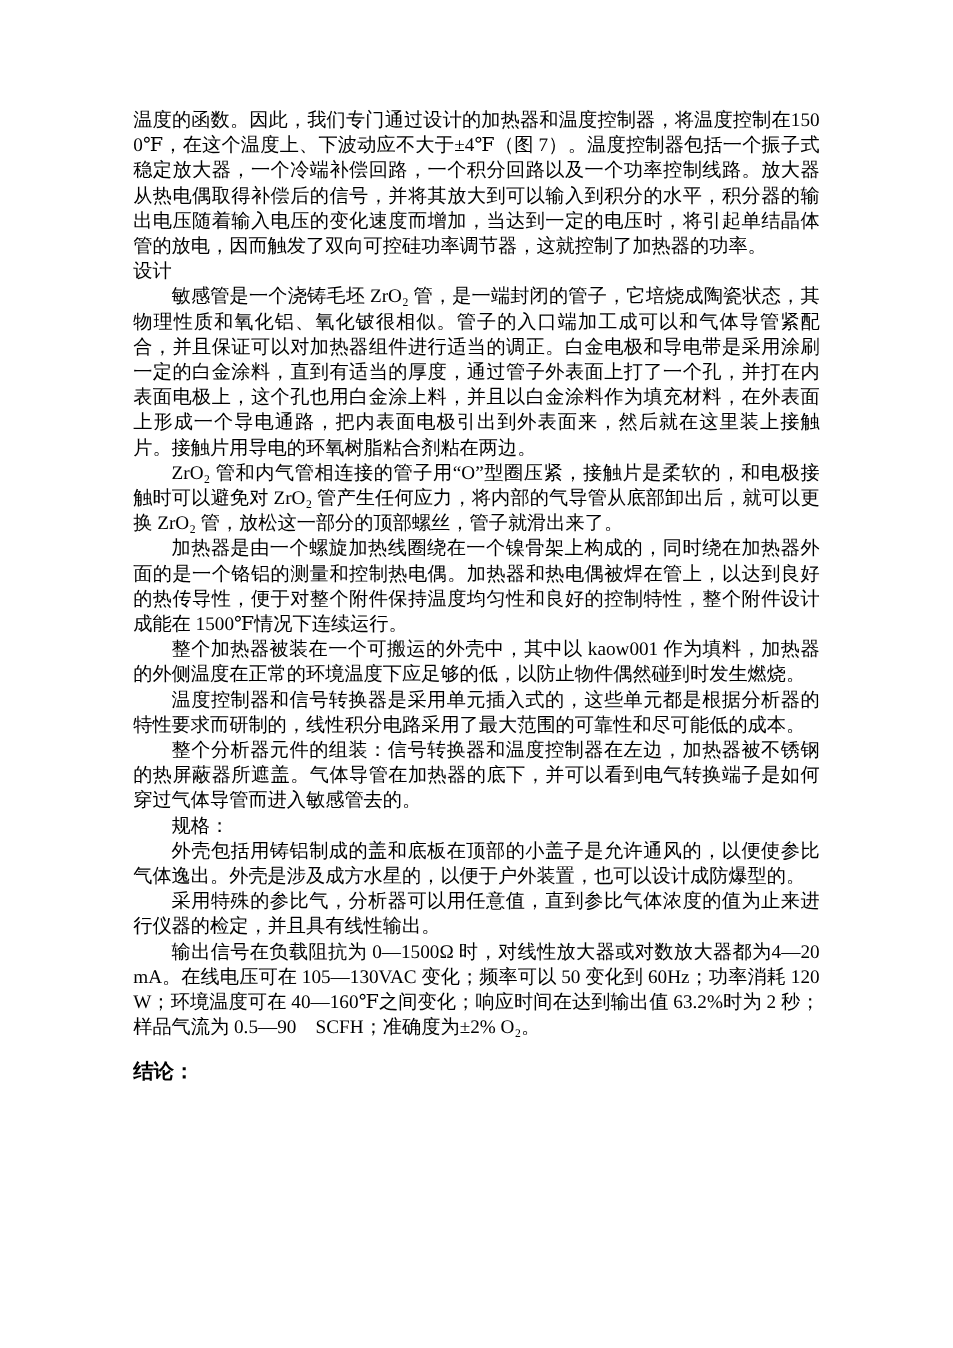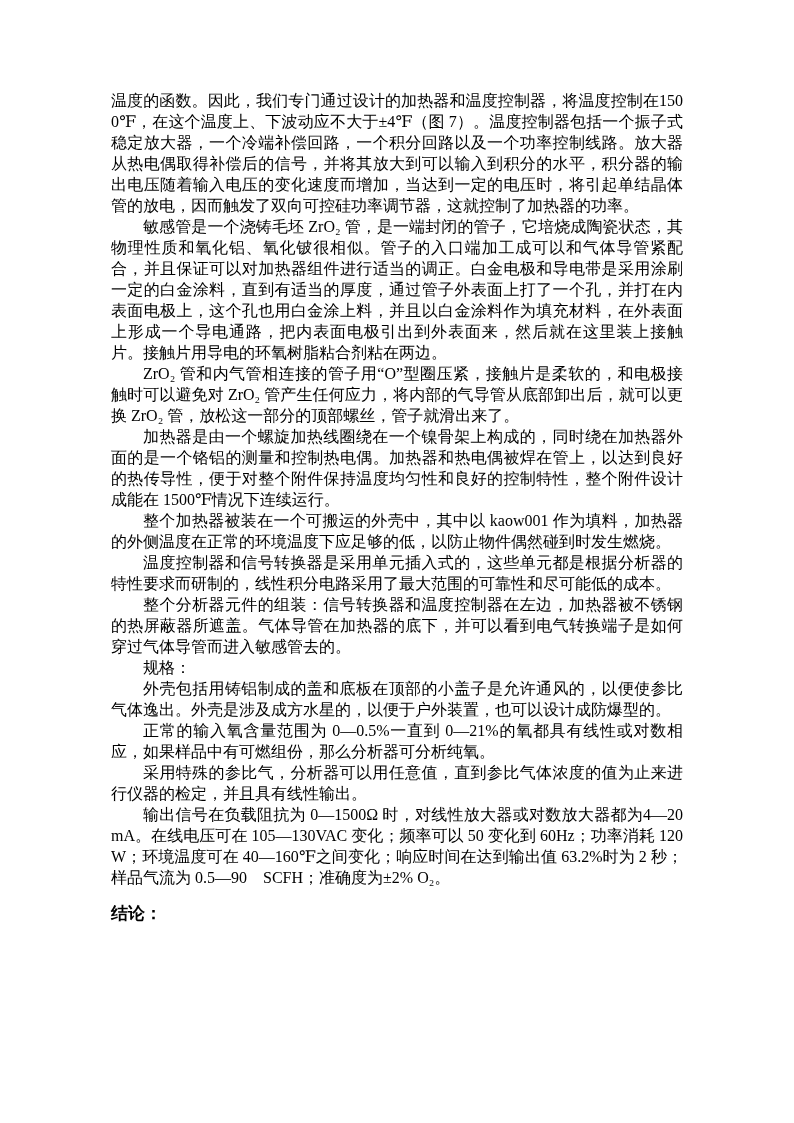--- a/index.html
+++ b/index.html
@@ -41,26 +41,26 @@
     line-height: 24px;
     text-align: left;
   }
 </style>
 </head>
 <body>
 
 <div class="page">
   <div class="text-body">
     <p>温度的函数。因此，我们专门通过设计的加热器和温度控制器，将温度控制在1500℉，在这个温度上、下波动应不大于±4℉（图 7）。温度控制器包括一个振子式稳定放大器，一个冷端补偿回路，一个积分回路以及一个功率控制线路。放大器从热电偶取得补偿后的信号，并将其放大到可以输入到积分的水平，积分器的输出电压随着输入电压的变化速度而增加，当达到一定的电压时，将引起单结晶体管的放电，因而触发了双向可控硅功率调节器，这就控制了加热器的功率。</p>
+    <p>设计</p>
     <p class="indent">敏感管是一个浇铸毛坯 ZrO₂ 管，是一端封闭的管子，它培烧成陶瓷状态，其物理性质和氧化铝、氧化铍很相似。管子的入口端加工成可以和气体导管紧配合，并且保证可以对加热器组件进行适当的调正。白金电极和导电带是采用涂刷一定的白金涂料，直到有适当的厚度，通过管子外表面上打了一个孔，并打在内表面电极上，这个孔也用白金涂上料，并且以白金涂料作为填充材料，在外表面上形成一个导电通路，把内表面电极引出到外表面来，然后就在这里装上接触片。接触片用导电的环氧树脂粘合剂粘在两边。</p>
     <p class="indent">ZrO₂ 管和内气管相连接的管子用“O”型圈压紧，接触片是柔软的，和电极接触时可以避免对 ZrO₂ 管产生任何应力，将内部的气导管从底部卸出后，就可以更换 ZrO₂ 管，放松这一部分的顶部螺丝，管子就滑出来了。</p>
     <p class="indent">加热器是由一个螺旋加热线圈绕在一个镍骨架上构成的，同时绕在加热器外面的是一个铬铝的测量和控制热电偶。加热器和热电偶被焊在管上，以达到良好的热传导性，便于对整个附件保持温度均匀性和良好的控制特性，整个附件设计成能在 1500℉情况下连续运行。</p>
     <p class="indent">整个加热器被装在一个可搬运的外壳中，其中以 kaow001 作为填料，加热器的外侧温度在正常的环境温度下应足够的低，以防止物件偶然碰到时发生燃烧。</p>
     <p class="indent">温度控制器和信号转换器是采用单元插入式的，这些单元都是根据分析器的特性要求而研制的，线性积分电路采用了最大范围的可靠性和尽可能低的成本。</p>
     <p class="indent">整个分析器元件的组装：信号转换器和温度控制器在左边，加热器被不锈钢的热屏蔽器所遮盖。气体导管在加热器的底下，并可以看到电气转换端子是如何穿过气体导管而进入敏感管去的。</p>
     <p class="indent">规格：</p>
     <p class="indent">外壳包括用铸铝制成的盖和底板在顶部的小盖子是允许通风的，以便使参比气体逸出。外壳是涉及成方水星的，以便于户外装置，也可以设计成防爆型的。</p>
-    <p class="indent">正常的输入氧含量范围为 0—0.5%一直到 0—21%的氧都具有线性或对数相应，如果样品中有可燃组份，那么分析器可分析纯氧。</p>
     <p class="indent">采用特殊的参比气，分析器可以用任意值，直到参比气体浓度的值为止来进行仪器的检定，并且具有线性输出。</p>
     <p class="indent">输出信号在负载阻抗为 0—1500Ω 时，对线性放大器或对数放大器都为4—20mA。在线电压可在 105—130VAC 变化；频率可以 50 变化到 60Hz；功率消耗 120W；环境温度可在 40—160℉之间变化；响应时间在达到输出值 63.2%时为 2 秒；样品气流为 0.5—90　SCFH；准确度为±2% O₂。</p>
   </div>
   <p class="conclusion-heading">结论：</p>
 </div>
 
 </body></html>

